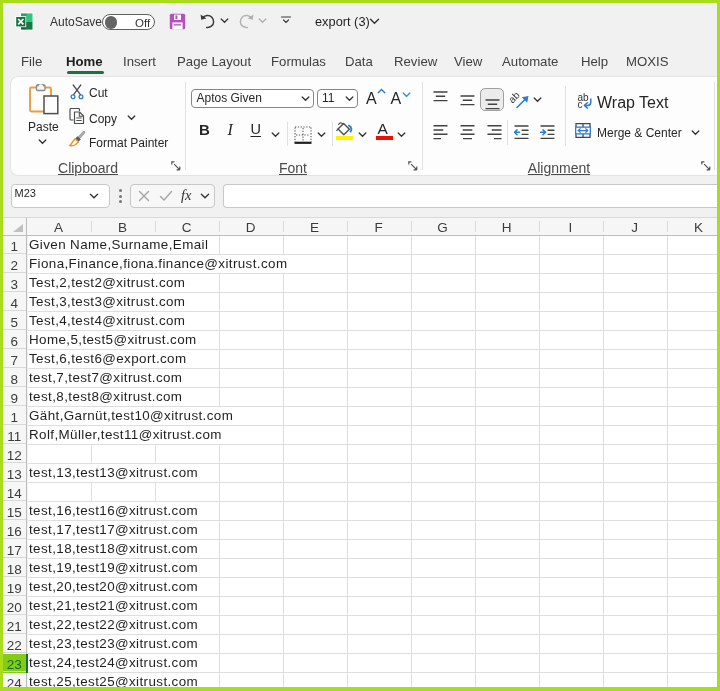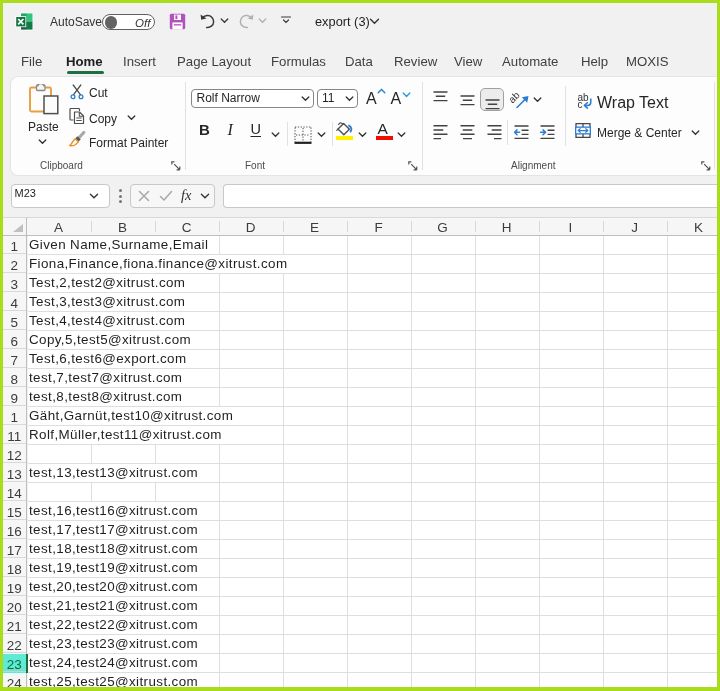--- a/index.html
+++ b/index.html
@@ -6,21 +6,21 @@
 *{box-sizing:border-box;}
 #page{position:relative;width:720px;height:691px;background:#a9dd1c;overflow:hidden;
   font-family:"Liberation Sans",sans-serif;-webkit-font-smoothing:antialiased;}
 #win{position:absolute;left:3px;top:3px;width:714px;height:684px;background:#f1f1f1;overflow:hidden;}
 .abs{position:absolute;}
 .txt{color:#262626;white-space:nowrap;}
 
 #panel{position:absolute;left:10px;top:76px;width:707px;height:100px;background:#fdfdfd;
   border:1px solid #e4e4e4;border-right:none;border-radius:8px 0 0 8px;}
 .vsep{position:absolute;width:1px;background:#e1e1e1;}
-.glabel{position:absolute;font-size:10px;color:#4a4a4a;white-space:nowrap;}
+.glabel{position:absolute;font-size:14px;color:#4a4a4a;text-align:center;white-space:nowrap;text-decoration:underline;}
 .chev{display:block;}
 
 .combo{position:absolute;background:#fff;border:1px solid #868686;border-radius:4px;}
 
 #colhead{position:absolute;left:26.5px;top:217px;width:690.5px;height:19px;background:#f6f6f6;
   border-top:1px solid #d9d9d9;border-bottom:1px solid #bdbdbd;}
 #colhead .sep{position:absolute;top:3px;bottom:3px;width:1px;background:#d9d9d9;}
 .hletter{position:absolute;top:0;width:64px;height:18px;line-height:19.5px;text-align:center;
   font-size:13.5px;color:#3c3c3c;}
 #corner{position:absolute;left:3px;top:217px;width:23.5px;height:19px;background:#f6f6f6;
@@ -45,21 +45,21 @@
     <rect x="5.2" y="0.6" width="13" height="17.8" fill="#fff"></rect>
     <rect x="6" y="1.4" width="5.9" height="8.1" fill="#21a366"></rect>
     <rect x="11.9" y="1.4" width="5.6" height="8.1" fill="#33c481"></rect>
     <rect x="11.9" y="9.5" width="5.6" height="8.1" fill="#107c41"></rect>
     <rect x="6" y="9.5" width="5.9" height="8.1" fill="#185c37"></rect>
     <rect x="0.4" y="4.2" width="10.8" height="11" fill="#fff"></rect>
     <rect x="1.2" y="5" width="9.2" height="9.4" fill="#0f7540"></rect>
     <path d="M3.2 7 L8.4 12.4 M8.4 7 L3.2 12.4" stroke="#fff" stroke-width="1.8" fill="none"></path>
   </svg>
   <div class="abs txt" style="left:50px;top:15px;font-size:12px;color:#333">AutoSave</div>
-  <div class="abs" style="left:102px;top:14px;width:53px;height:16px;border:1px solid #606060;border-radius:8px;background:#fff;font-style:italic;">
+  <div class="abs" style="left:102px;top:14px;width:53px;height:16px;border:1px solid #606060;border-radius:8px;background:#fff;">
      <div class="abs" style="left:1.8px;top:1.2px;width:12.5px;height:12.5px;border-radius:50%;background:#646464;"></div>
      <div class="abs txt" style="left:32px;top:1.5px;font-size:11.5px;color:#333">Off</div>
   </div>
 
   <svg class="abs" style="left:169px;top:13px" width="17" height="17" viewBox="0 0 17 17">
     <rect x="0.8" y="0.8" width="15.4" height="15.4" rx="1.5" fill="#b450bf"></rect>
     <rect x="5" y="1.6" width="7" height="5.4" fill="#fff"></rect>
     <rect x="6.4" y="2.4" width="2" height="3.8" fill="#b450bf"></rect>
     <rect x="3.4" y="9.4" width="10.2" height="7" fill="#fff"></rect>
     <rect x="4.8" y="11.2" width="7.4" height="1.3" fill="#b450bf"></rect>
@@ -142,21 +142,21 @@
   </svg>
   <div class="abs txt" style="left:89px;top:135.5px;font-size:12px">Format Painter</div>
 
   <div class="glabel" style="left:40px;top:160px;width:96px;">Clipboard</div>
   <svg class="abs" style="left:171px;top:161px" width="10" height="10" viewBox="0 0 10 10">
     <path d="M0.8 3.4 V0.8 H3.4 M3.2 3.2 L8.8 8.8 M8.8 8.8 V5.6 M8.8 8.8 H5.6" stroke="#4f4f4f" stroke-width="1.15" fill="none"></path>
   </svg>
   <div class="vsep" style="left:184.5px;top:82px;height:88px;"></div>
 
   <div class="combo" style="left:191px;top:88.5px;width:123px;height:19.5px;"></div>
-  <div class="abs txt" style="left:196.5px;top:91px;font-size:12px">Rolf Narrow</div>
+  <div class="abs txt" style="left:196.5px;top:91px;font-size:12px">Aptos Given</div>
   <svg class="abs chev" style="left:301px;top:96px" width="9" height="6" viewBox="0 0 9 6">
       <path d="M1.2 1 L4.5 4.3 L7.8 1" stroke="#333" stroke-width="1.3" fill="none" stroke-linecap="round"></path>
     </svg>
   <div class="combo" style="left:317px;top:88.5px;width:41px;height:19.5px;"></div>
   <div class="abs txt" style="left:322px;top:91px;font-size:12px">11</div>
   <svg class="abs chev" style="left:345px;top:96px" width="9" height="6" viewBox="0 0 9 6">
       <path d="M1.2 1 L4.5 4.3 L7.8 1" stroke="#333" stroke-width="1.3" fill="none" stroke-linecap="round"></path>
     </svg>
   <div class="abs txt" style="left:366px;top:89.5px;font-size:16px;color:#262626">A</div>
   <svg class="abs" style="left:377px;top:88px" width="9" height="6" viewBox="0 0 9 6">
@@ -345,38 +345,38 @@
     <div class="rnum" style="top:380px">21</div>
     <div class="rnum" style="top:399px">22</div>
     <div class="rnum" style="top:437px">24</div>
   </div>
   <div id="cells">
     <div class="cell" style="top:0px">Given Name,Surname,Email</div>
     <div class="cell" style="top:19px">Fiona,Finance,fiona.finance@xitrust.com</div>
     <div class="cell" style="top:38px">Test,2,test2@xitrust.com</div>
     <div class="cell" style="top:57px">Test,3,test3@xitrust.com</div>
     <div class="cell" style="top:76px">Test,4,test4@xitrust.com</div>
-    <div class="cell" style="top:95px">Copy,5,test5@xitrust.com</div>
+    <div class="cell" style="top:95px">Home,5,test5@xitrust.com</div>
     <div class="cell" style="top:114px">Test,6,test6@export.com</div>
     <div class="cell" style="top:133px">test,7,test7@xitrust.com</div>
     <div class="cell" style="top:152px">test,8,test8@xitrust.com</div>
     <div class="cell" style="top:171px">Gäht,Garnüt,test10@xitrust.com</div>
     <div class="cell" style="top:190px">Rolf,Müller,test11@xitrust.com</div>
     <div class="cell" style="top:228px">test,13,test13@xitrust.com</div>
     <div class="cell" style="top:266px">test,16,test16@xitrust.com</div>
     <div class="cell" style="top:285px">test,17,test17@xitrust.com</div>
     <div class="cell" style="top:304px">test,18,test18@xitrust.com</div>
     <div class="cell" style="top:323px">test,19,test19@xitrust.com</div>
     <div class="cell" style="top:342px">test,20,test20@xitrust.com</div>
     <div class="cell" style="top:361px">test,21,test21@xitrust.com</div>
     <div class="cell" style="top:380px">test,22,test22@xitrust.com</div>
     <div class="cell" style="top:399px">test,23,test23@xitrust.com</div>
     <div class="cell" style="top:418px">test,24,test24@xitrust.com</div>
     <div class="cell" style="top:437px">test,25,test25@xitrust.com</div>
   </div>
 
-  <div class="abs" style="left:3px;top:654px;width:24.5px;height:19px;background:#5eead4;border-right:2px solid #17703e;">
+  <div class="abs" style="left:3px;top:654px;width:24.5px;height:19px;background:#84cc16;border-right:2px solid #17703e;">
     <div style="width:100%;height:18px;line-height:21px;text-align:center;font-size:13.5px;color:#0e6b3a;border-bottom:1px solid #cfcfcf;">23</div>
   </div>
 
 <div class="abs" style="left:717px;top:0;width:3px;height:691px;background:#a9dd1c;"></div>
 <div class="abs" style="left:0;top:687px;width:720px;height:4px;background:#a9dd1c;"></div>
 </div>
 
 </body></html>

